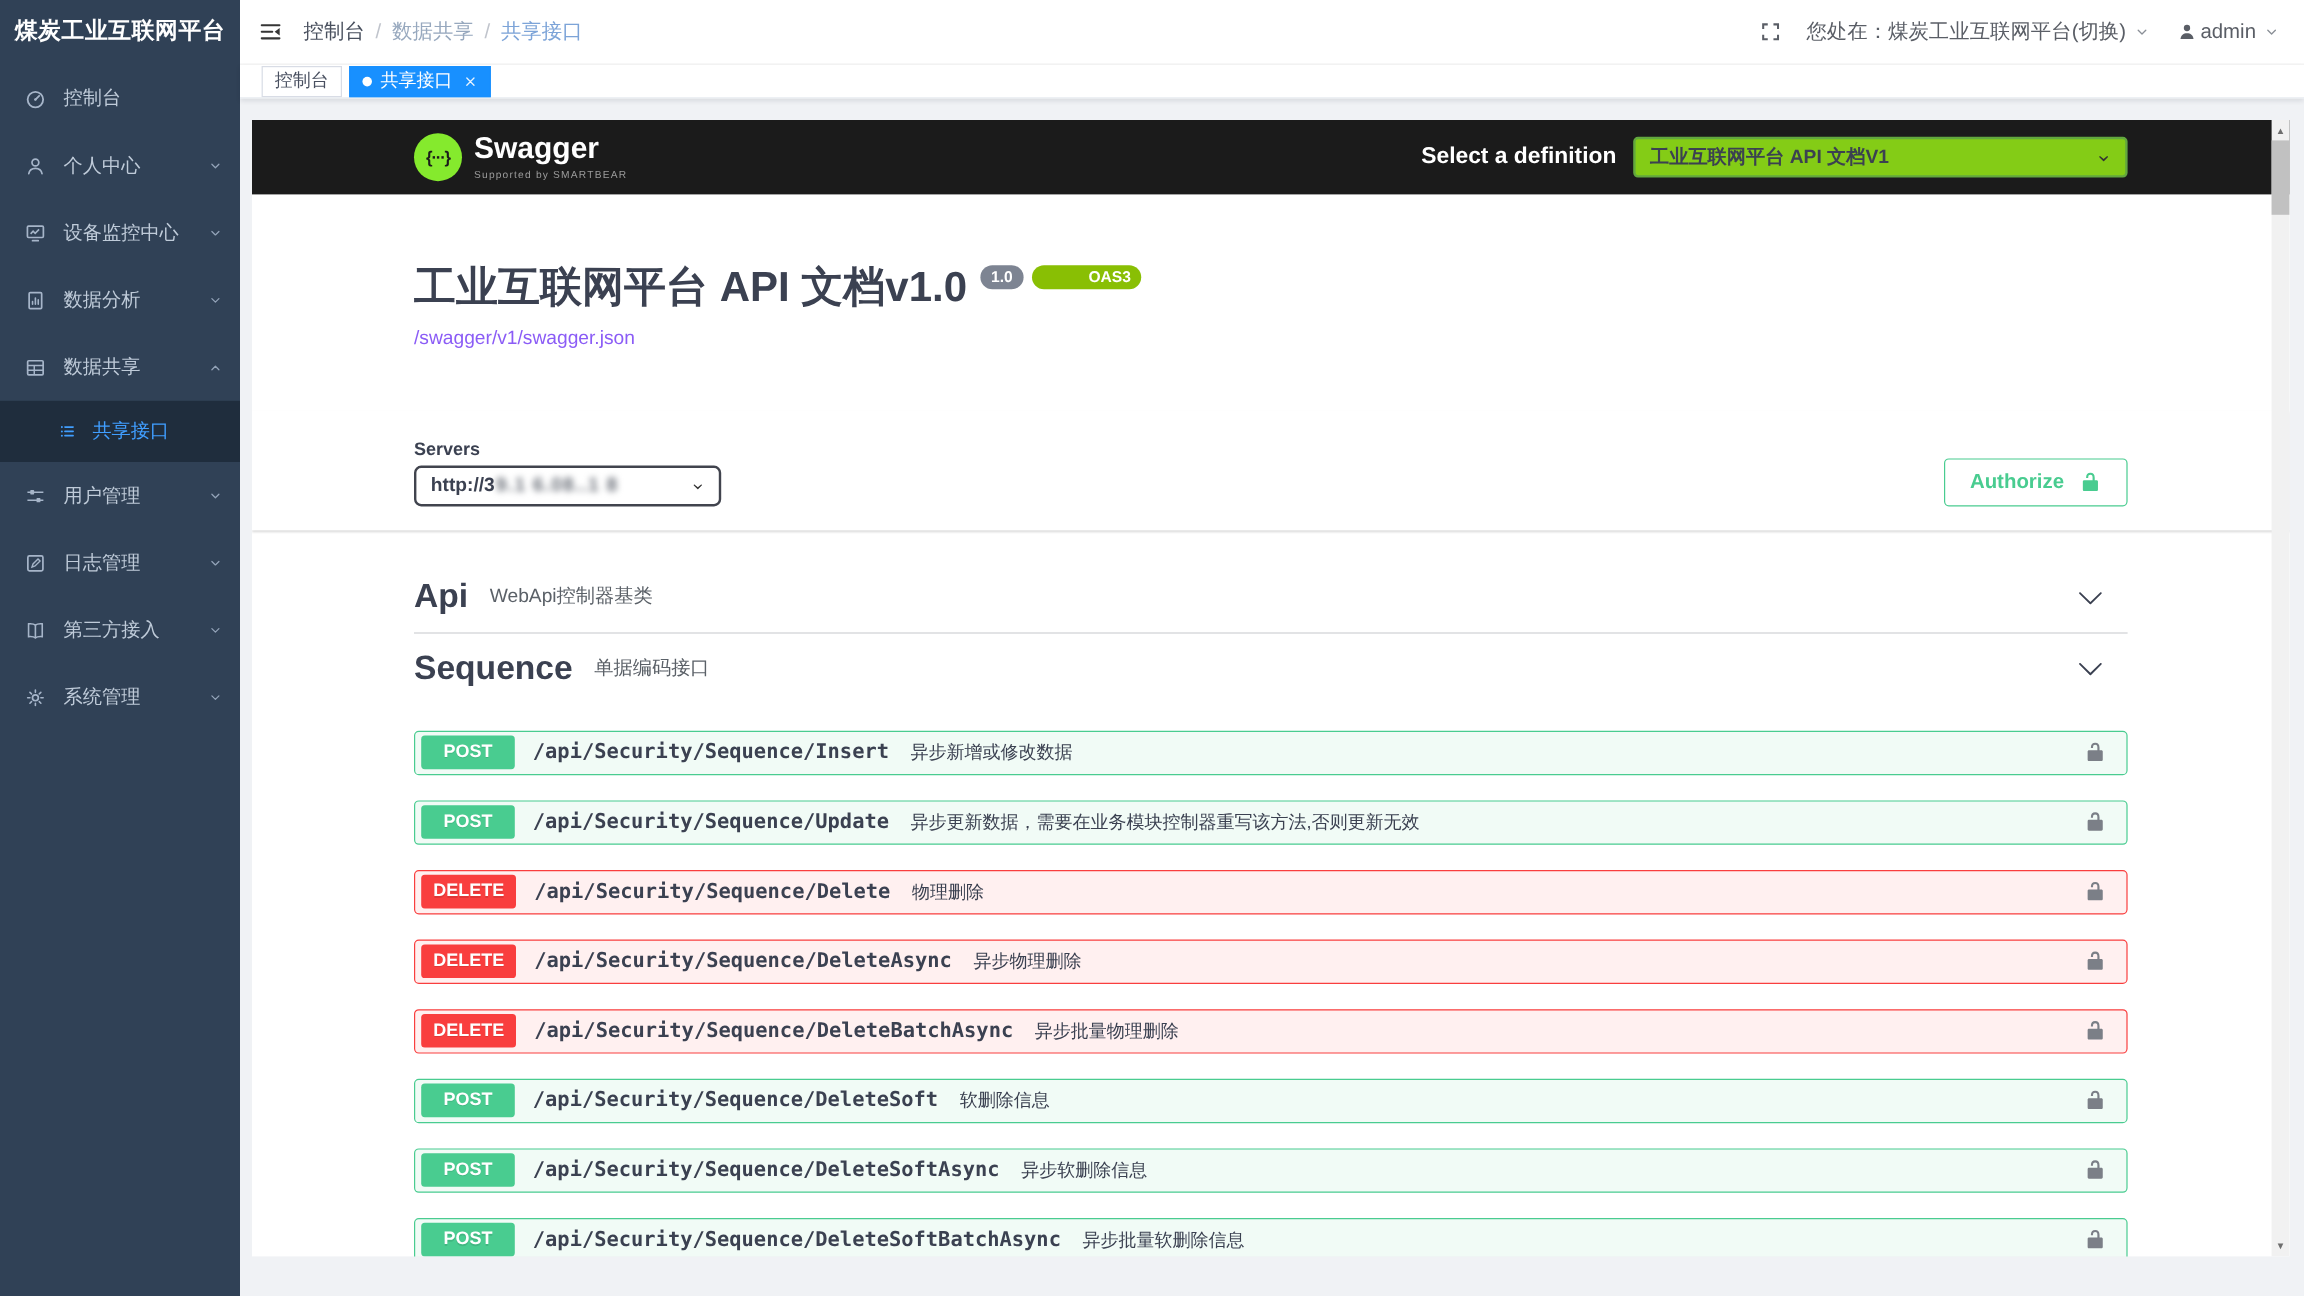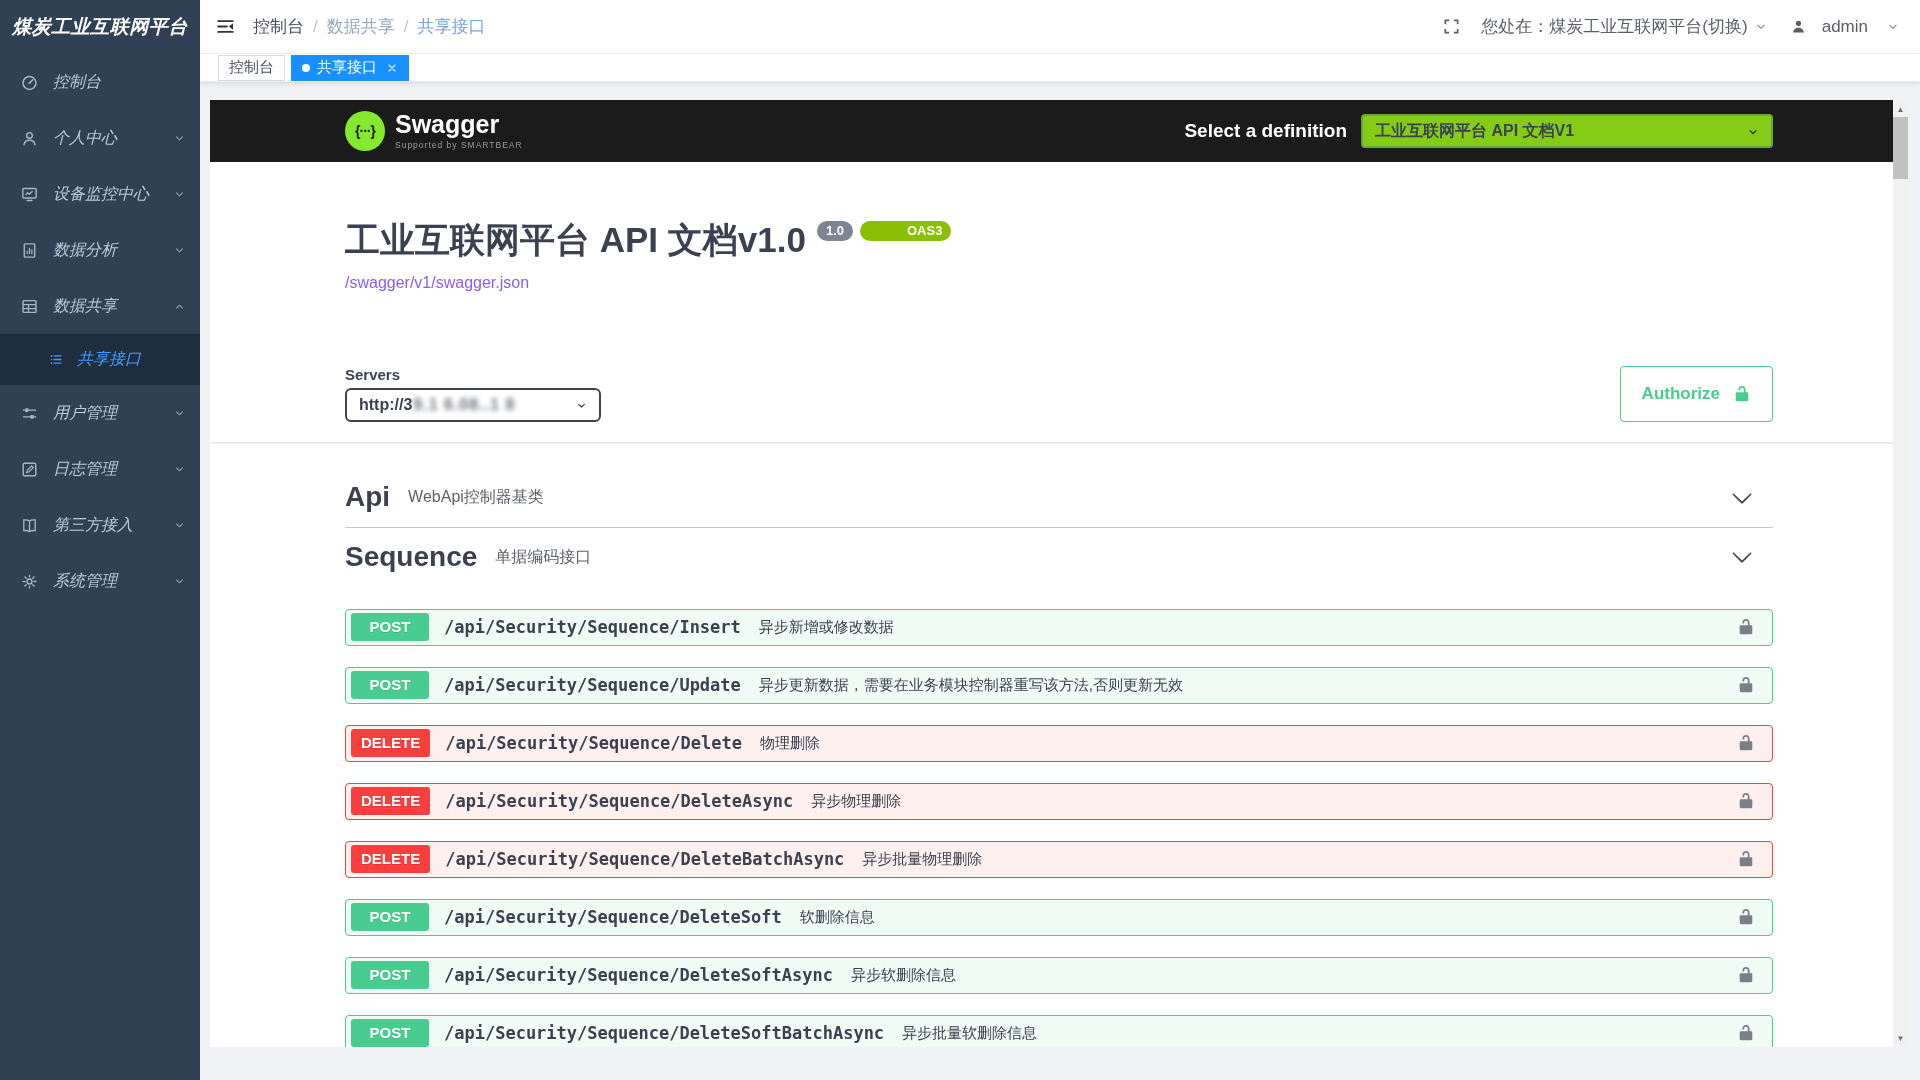--- a/index.html
+++ b/index.html
@@ -3,21 +3,21 @@
 <meta charset="utf-8">
 <style>
   * { box-sizing: border-box; margin: 0; padding: 0; }
   html,body { width:1920px; height:1080px; overflow:hidden; }
   body { font-family: "Liberation Sans","DejaVu Sans",sans-serif; background:#f0f2f5; color:#333; }
   svg { display:block; }
 
   .app { display:flex; width:1920px; height:1080px; }
 
   
-  .sidebar { width:200px; height:100%; background:#304156; flex:none; overflow:hidden;font-style:italic; }
+  .sidebar { width:200px; height:100%; background:#304156; flex:none; overflow:hidden; }
   .sidebar-title { height:54px; line-height:54px; text-align:center; color:#fff; font-size:19px; font-weight:bold; letter-spacing:0.5px; white-space:nowrap; }
   .menu-item { height:56px; display:flex; align-items:center; padding:0 14px 0 20px; color:#bfcbd9; font-size:16px; cursor:pointer; white-space:nowrap; }
   .menu-item .mi-icon { width:19px; height:19px; margin-right:14px; color:#a6b5c9; flex:none; }
   .menu-item .mi-chev { margin-left:auto; width:13px; height:13px; color:#93a3b8; flex:none; }
   .submenu { background:#1f2d3d; }
   .submenu .menu-item { height:51px; padding-left:48px; }
   .submenu .mi-icon { width:17px; height:17px; margin-right:12px; }
   .menu-item.active { color:#409eff; }
   .menu-item.active .mi-icon { color:#409eff; }
 
@@ -28,21 +28,21 @@
   .hamburger { width:21px; height:21px; color:#353535; cursor:pointer; margin-right:17px; }
   .breadcrumb { display:flex; align-items:center; font-size:17px; }
   .crumb-sep { color:#c0c4cc; margin:0 9px; }
   .crumb-0 { color:#49505e; }
   .crumb-1 { color:#97a8be; }
   .crumb-2 { color:#7da4d8; }
   .topnav-right { margin-left:auto; display:flex; align-items:center; color:#5a5e66; font-size:17px; }
   .fullscreen { width:19px; height:19px; color:#5a5e66; cursor:pointer; margin-right:20px; }
   .loc-group, .user-group { display:flex; align-items:center; cursor:pointer; }
   .small-chev { width:14px; height:14px; color:#8a8f97; margin-left:6px; }
-  .user-group { margin-left:22px;gap:12px; }
+  .user-group { margin-left:22px; }
   .person { width:17px; height:17px; color:#5a5e66; margin-right:3px; }
 
   .tabbar { height:28px; background:#fff; display:flex; align-items:center; padding:0 0 0 18px; flex:none; box-shadow:0 2px 4px rgba(0,21,41,.10); border-bottom:1px solid #e9edf2; position:relative; z-index:5; }
   .tab { display:inline-flex; align-items:center; height:26px; padding:0 10px; border:1px solid #d8dce5; background:#fff; color:#495060; font-size:15px; margin-right:6px; cursor:pointer; white-space:nowrap; }
   .tab.active { color:#fff; }
   .tab-dot { width:8px; height:8px; border-radius:50%; background:#fff; margin-right:7px; }
   .tab-close { width:12px; height:12px; margin-left:9px; color:#fff; opacity:.9; }
 
   
   .content { flex:1; position:relative; padding:18px 12px 0 10px; background:#f0f2f5; min-height:0; }
@@ -61,21 +61,21 @@
   .select-box { position:relative; width:412px; height:34px; background:#84cc16; border:2px solid #62a83e; border-radius:4px; display:flex; align-items:center; padding:0 38px 0 12px; font-size:16px; font-weight:bold; color:#3b4151; cursor:pointer; }
   .select-box .caret { position:absolute; right:10px; top:8px; width:16px; height:16px; color:#333; }
 
   .info { padding-top:58px; }
   .api-title { display:flex; align-items:flex-start; font-size:35px; font-weight:bold; color:#3b4151; line-height:1.15; }
   .badges { display:inline-flex; gap:7px; margin-left:11px; margin-top:1px; }
   .badge { font-size:13px; font-weight:bold; color:#fff; padding:3px 9px 4px; border-radius:50px; line-height:1; }
   .spec-link { display:inline-block; margin-top:14px; font-size:16px; cursor:pointer; }
 
   .scheme-container { margin-top:50px; background:#fff; padding:24px 0 20px; box-shadow:0 1px 2px 0 rgba(0,0,0,.16); }
-  .scheme-flex { display:flex; }
+  .scheme-flex { display:flex; align-items:flex-end; }
   .servers-label { display:block; font-size:15px; font-weight:bold; color:#3b4151; margin-bottom:5px; }
   .server-select { position:relative; width:256px; height:34px; border:2px solid #41444e; border-radius:6px; background:#fff; display:flex; align-items:center; padding:0 36px 0 12px; font-size:16px; font-weight:bold; color:#3b4151; cursor:pointer; overflow:hidden; white-space:nowrap; }
   .server-select .caret { position:absolute; right:10px; top:8px; width:15px; height:15px; color:#333; }
   .url-blur { filter:blur(2.6px); color:#6a6f78; margin-left:1px; letter-spacing:1px; }
   .authorize { margin-left:auto; display:flex; align-items:center; background:transparent; border:1.5px solid #49cc90; border-radius:4px; color:#49cc90; font-weight:bold; font-size:17px; padding:9px 21px; cursor:pointer; font-family:inherit; }
   .authorize .auth-lock { width:18px; height:18px; margin-left:13px; }
 
   .sections { padding-top:26px; }
   .opblock-tag { display:flex; align-items:center; padding:14px 10px 14px 0; cursor:pointer; }
   .opblock-tag.bordered { border-bottom:1px solid rgba(59,65,81,.3); }

